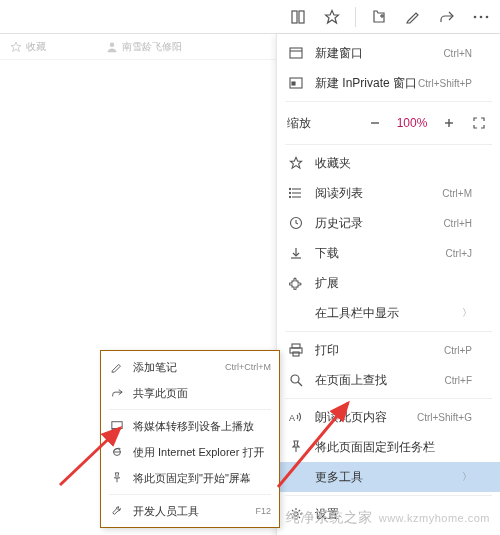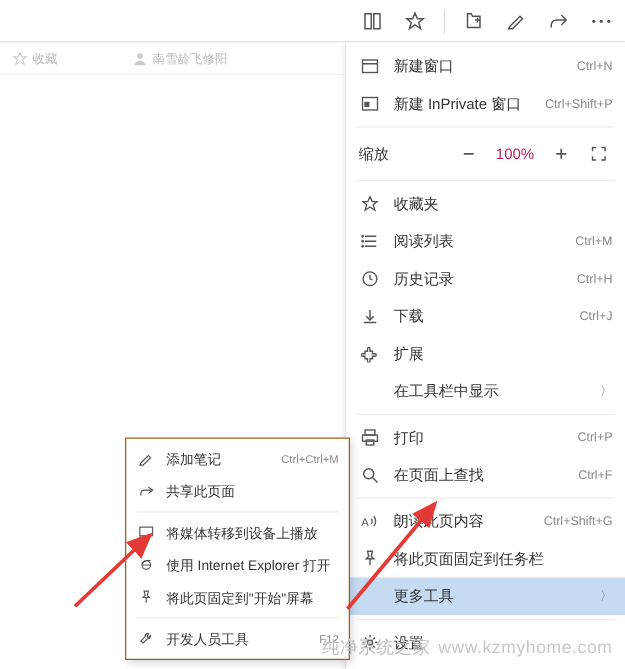--- a/index.html
+++ b/index.html
@@ -71,21 +71,21 @@
     border-bottom: 1px solid #e6e6e6;
     box-shadow: -2px 2px 6px rgba(0,0,0,0.08);
     display: flex;
     flex-direction: column;
     padding: 4px 0;
   }
   .menu-row {
     display: flex;
     align-items: center;
     height: 30px;
-    padding: 0 10px 0 10px;
+    padding: 0 28px 0 10px;
     color: #333;
     position: relative;
   }
   .menu-row.hover {
     background: #c5dbf2;
   }
   .menu-icon {
     width: 18px;
     display: flex;
     align-items: center;
@@ -165,21 +165,21 @@
     position: absolute;
     bottom: 8px;
     right: 10px;
     font-size: 14px;
     color: #bdbdbd;
     letter-spacing: 0.5px;
     display: flex;
     gap: 6px;
     align-items: baseline;
   }
-  .watermark .sub { font-size: 14px; color: #c8c8c8; letter-spacing: 0.5px; text-align: center; }
+  .watermark .sub { font-size: 11px; color: #c8c8c8; letter-spacing: 0.5px; text-align: center; }
 
   svg { display: block; }
 </style>
 </head>
 <body>
 
 <div class="top-toolbar">
   <div class="tb-icon">
     <svg width="16" height="16" viewBox="0 0 16 16" fill="none" stroke="currentColor" stroke-width="1.2">
         <rect x="2" y="2" width="5" height="12"></rect>

